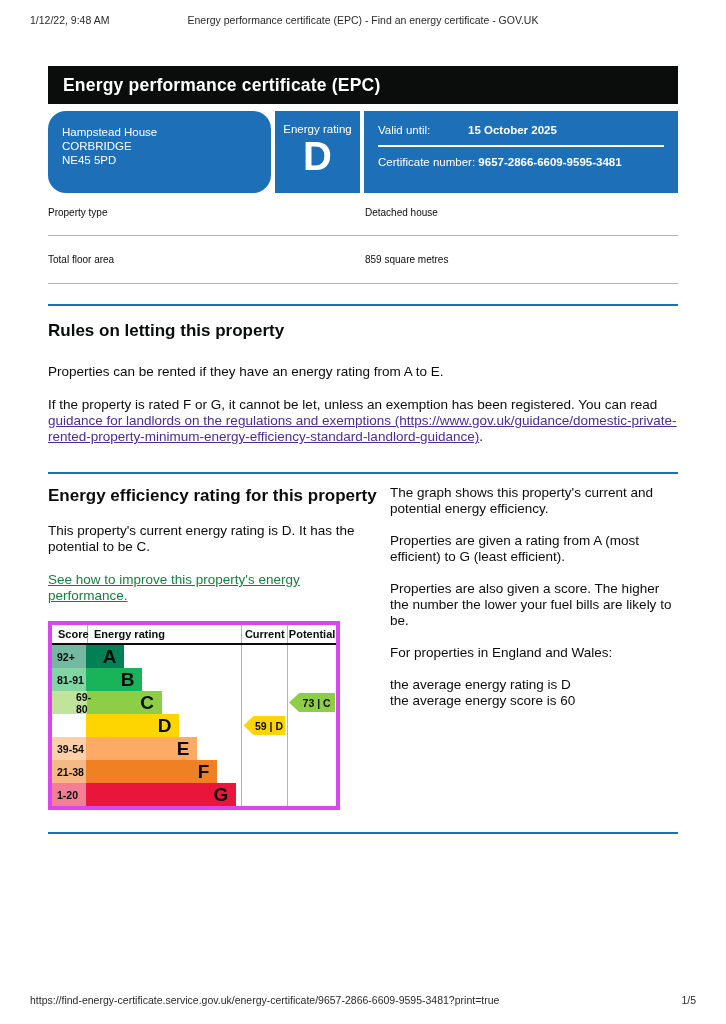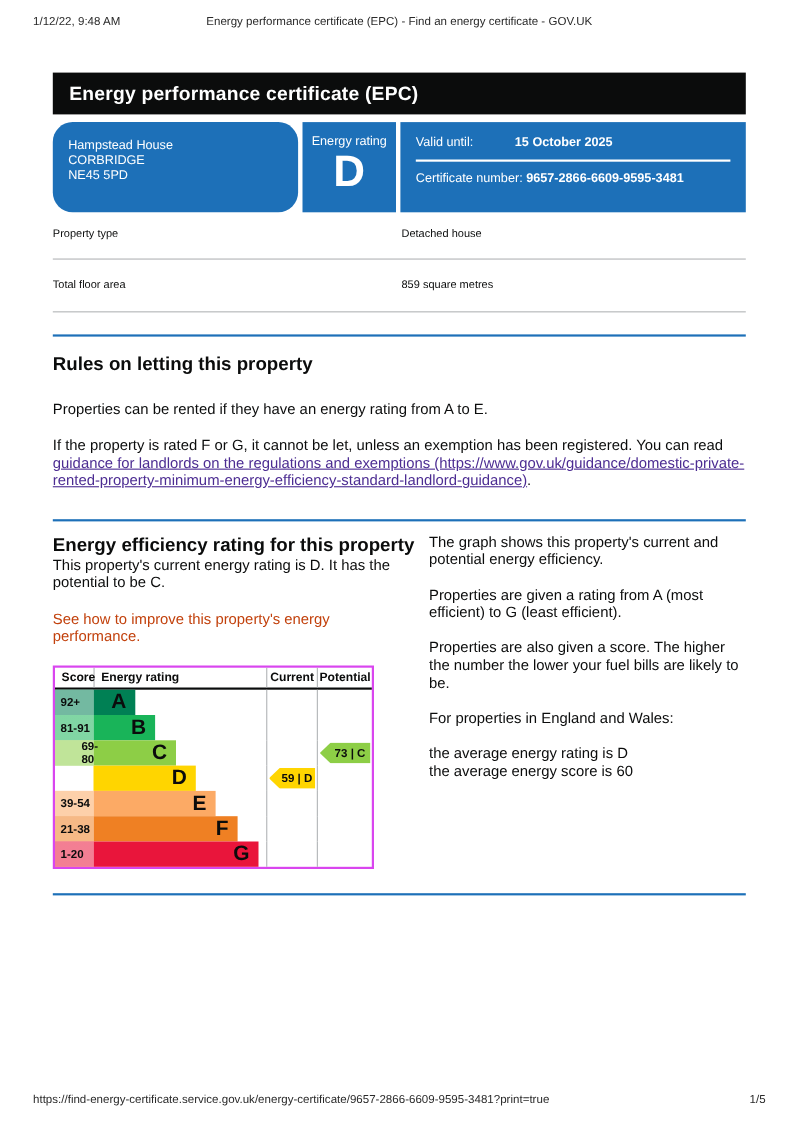--- a/index.html
+++ b/index.html
@@ -58,32 +58,32 @@
   .rule-3 { margin-top:22px; }
 
   h2 { font-size:17px; font-weight:bold; line-height:21px; }
   .rules-section h2 { margin-top:14px; }
   .para { font-size:13.5px; line-height:16px; }
   .rules-p1 { margin-top:23px; }
   .rules-p2 { margin-top:17px; }
 
   a { cursor:pointer; }
   .link-visited { color:#4c2c92; text-decoration:underline; }
-  .link-blue { color:#c2410c; }
+  .link-blue { color:#15803d; text-decoration:underline; }
 
   .two-col { display:flex; margin-top:11px; }
   .col-left { flex:0 0 330px; }
   .col-right { flex:0 0 288px; margin-left:12px; }
-  .col-left .para { }
+  .col-left .para { margin-top:17px; }
   .see-link { display:inline-block; margin-top:17px; font-size:13.5px; line-height:16px; }
   .col-right .para { margin-bottom:16px; }
   .avg-line { font-size:13.5px; line-height:16px; }
 
   
-  .chart { width:292px; border:2px solid #d946ef; margin-top:17px; background:#fff; }
+  .chart { width:292px; border:4px solid #d946ef; margin-top:17px; background:#fff; }
   .chart-row { display:flex; height:23px; }
   .chart-head { height:20px; border-bottom:2px solid #0b0c0c; font-weight:bold; font-size:11px; }
   .c-score { width:35px; display:flex; align-items:center; padding-left:5px; position:relative; }
   .c-head-score { justify-content:flex-start; padding-left:6px; }
   .c-rating { width:158px; display:flex; align-items:center; border-left:1px solid #b1b4b6; }
   .chart-head .c-rating { padding-left:6px; }
   .c-current { width:47px; border-left:1px solid #b1b4b6; display:flex; align-items:center; justify-content:center; }
   .c-potential { width:50px; border-left:1px solid #b1b4b6; display:flex; align-items:center; justify-content:center; }
   .band-row .c-rating { border-left:none; }
   .score-cell {

